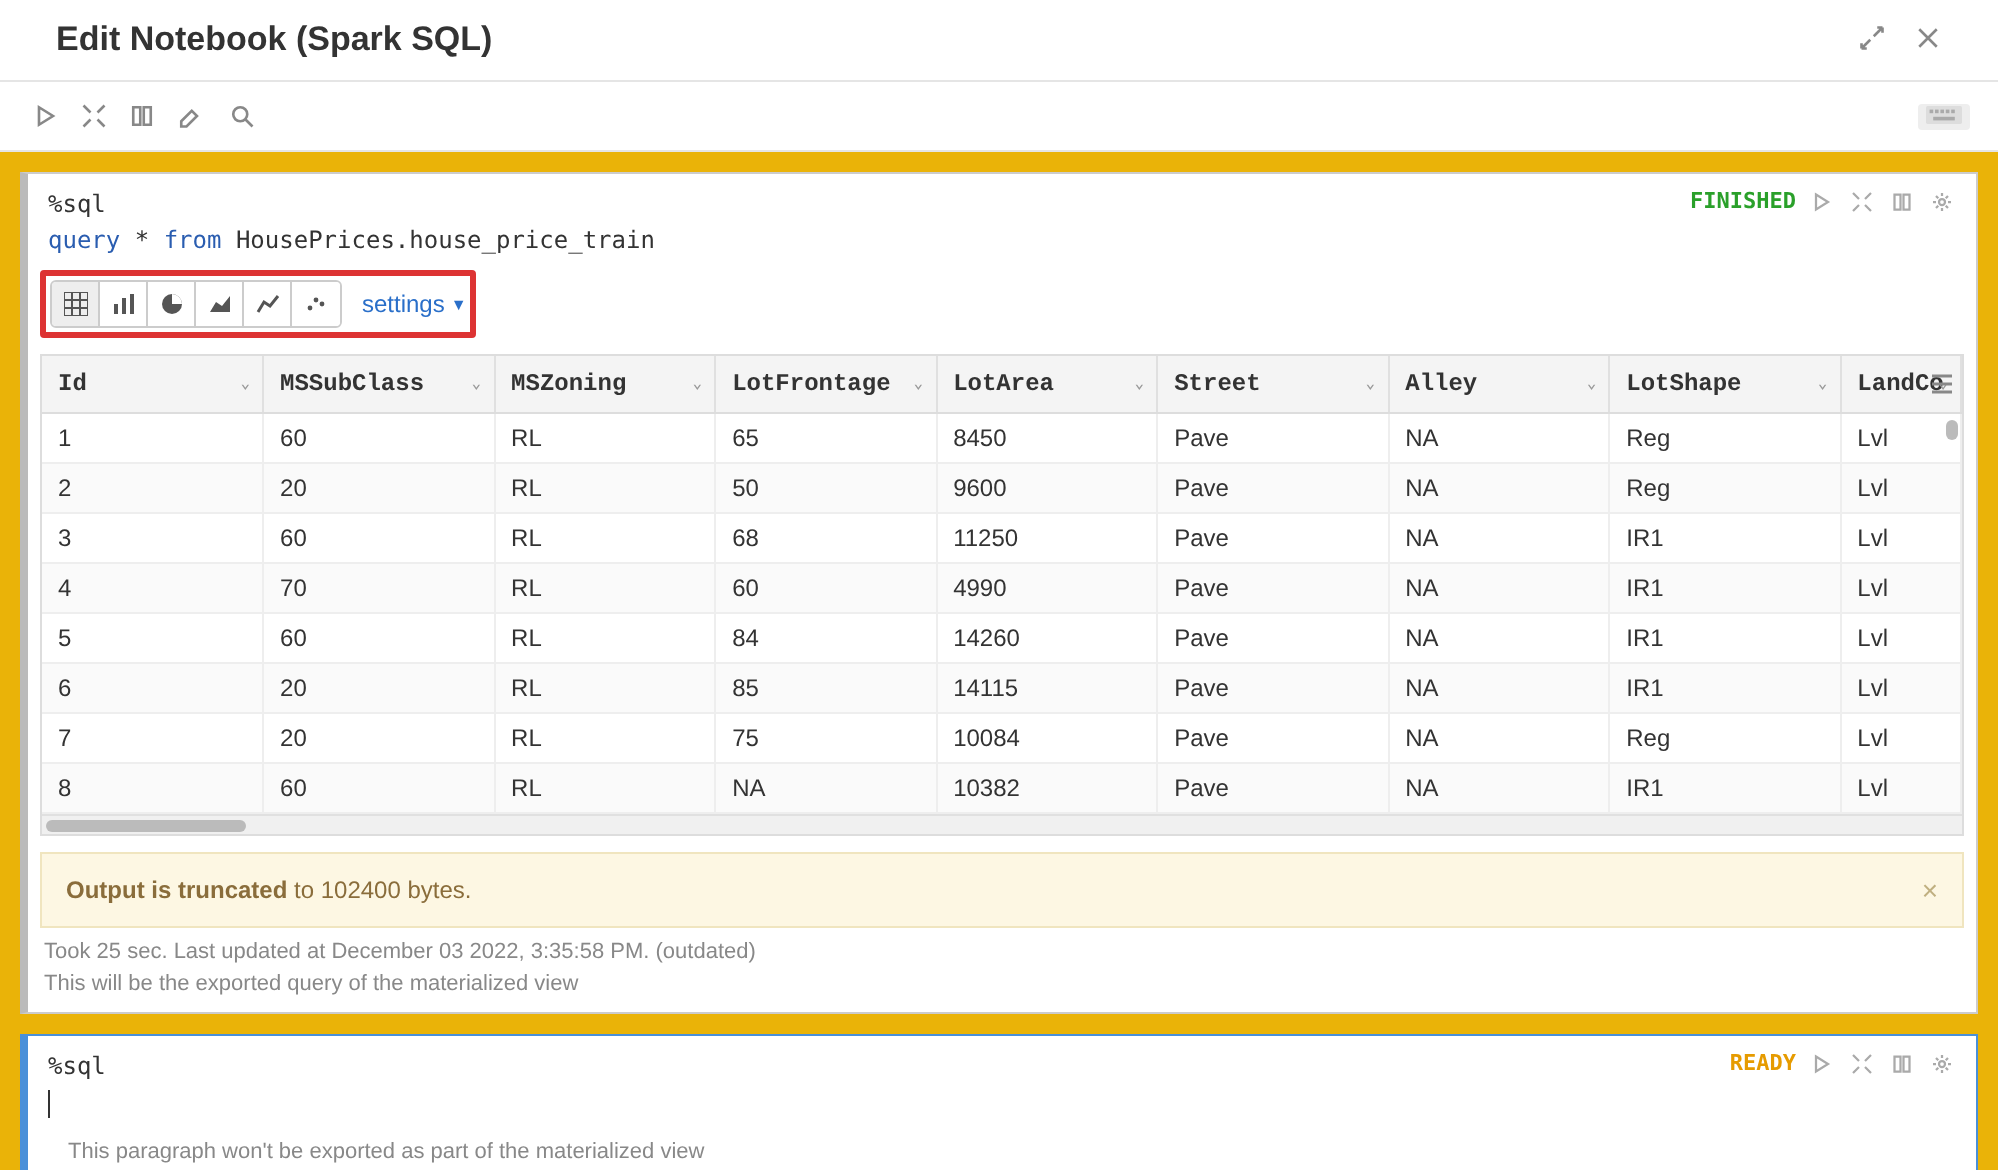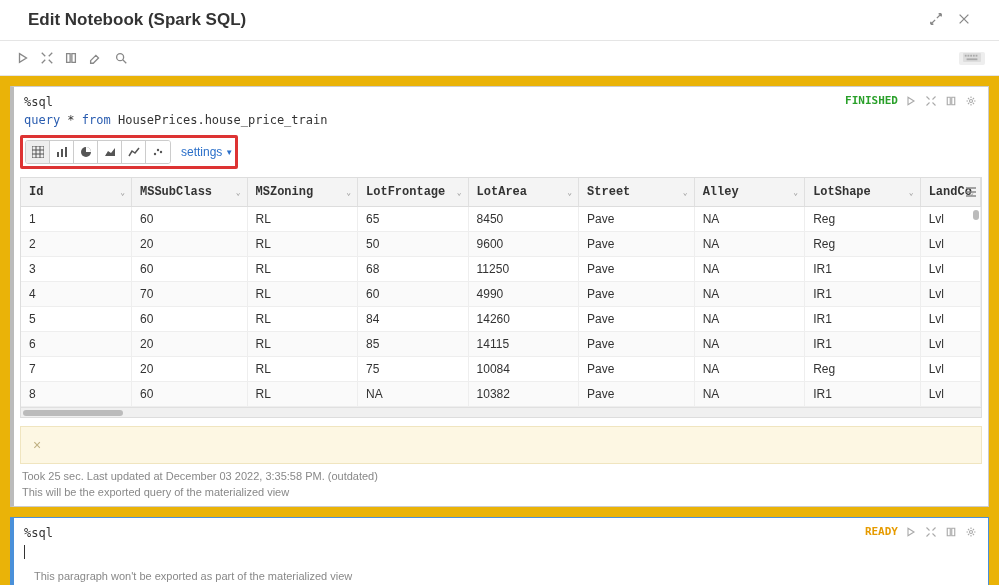--- a/index.html
+++ b/index.html
@@ -310,20 +310,21 @@
         <span class="ham-icon"><svg viewBox="0 0 12 12">
               <path d="M1 2h10M1 6h10M1 10h10" stroke="currentColor" stroke-width="1.5"></path>
             </svg></span>
         <div class="vscroll"></div>
         <div class="hscroll">
             <div class="thumb"></div>
           </div>
       </div>
 
       <div class="trunc-banner">
+        <span><b>Output is truncated</b><span> to 102400 bytes.</span></span>
         <span class="close-x">×</span>
       </div>
 
       <div class="meta-txt">Took 25 sec. Last updated at December 03 2022, 3:35:58 PM. (outdated)</div>
       <div class="meta-txt" style="margin-bottom:8px">This will be the exported query of the materialized view</div>
     </div>
 
     <div class="cell active">
       <div class="cell-code">
         <div class="code-text">

